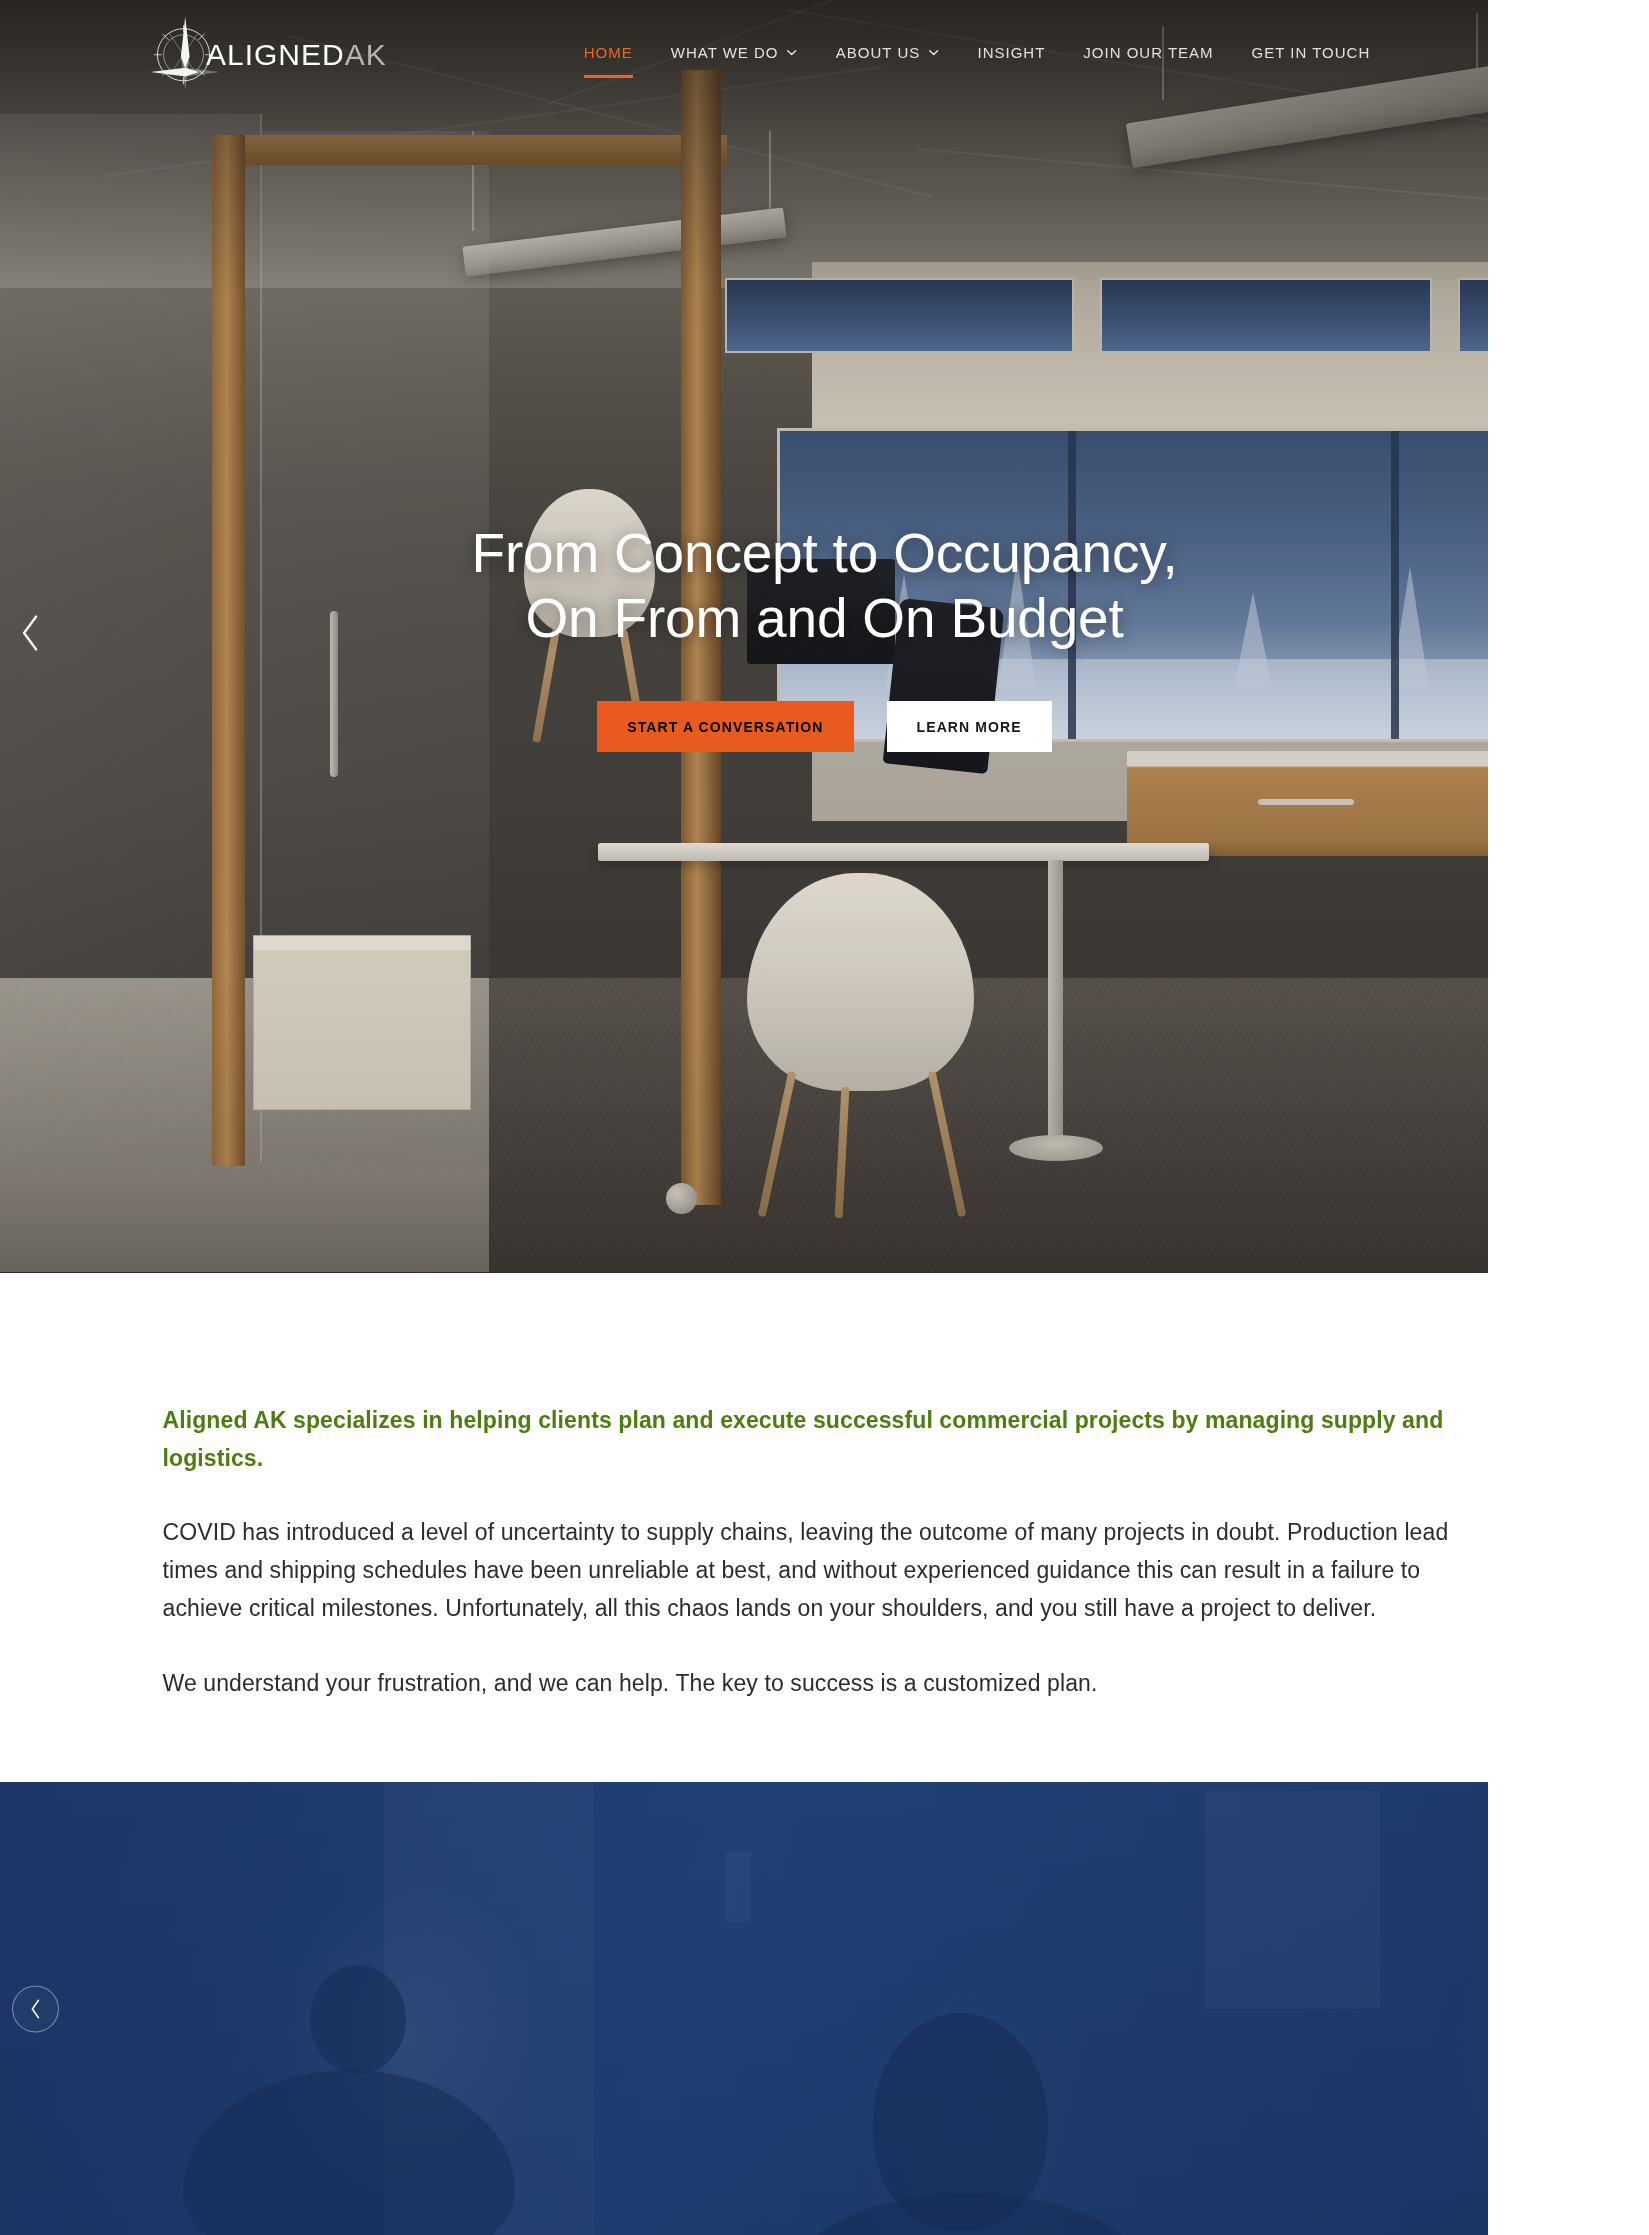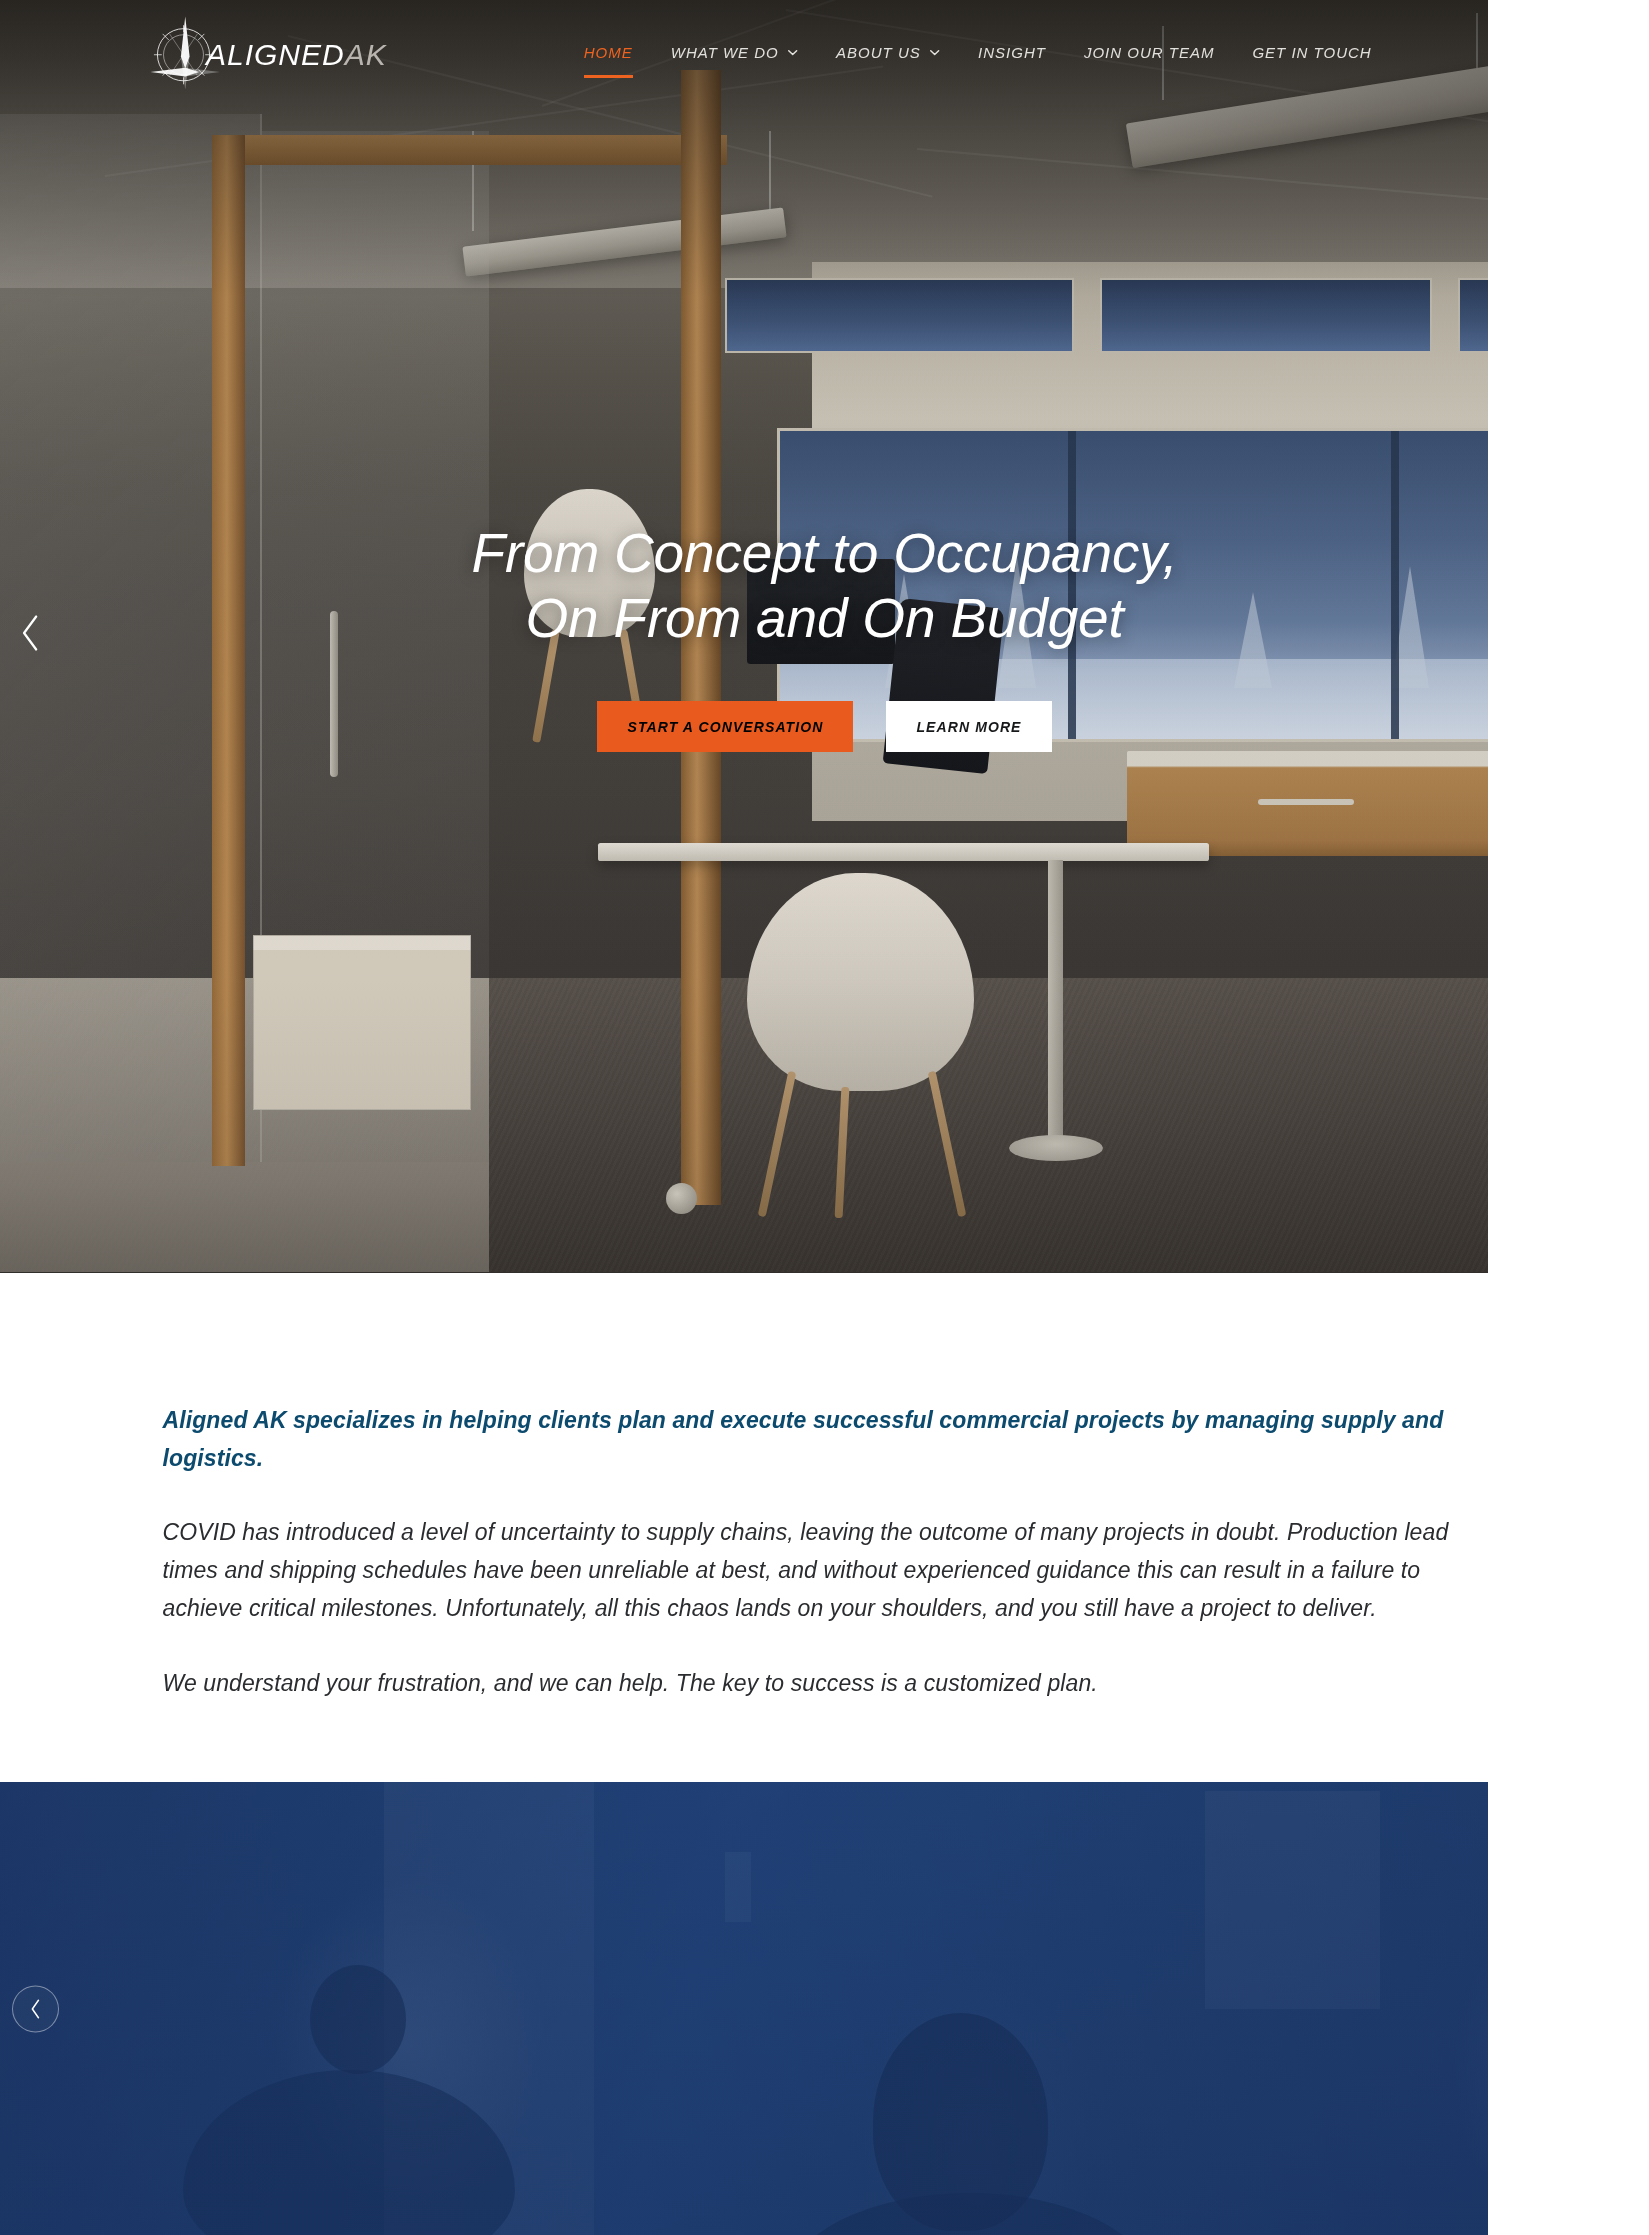--- a/index.html
+++ b/index.html
@@ -11,21 +11,20 @@
     overflow: hidden;
     font-family: "Liberation Sans", sans-serif;
     background: #ffffff;
   }
 
   .page {
     position: relative;
     width: 1488px;
     height: 2236px;
     overflow: hidden;
-    font-style: italic;
   }
 
   
   .hero {
     position: relative;
     width: 1649px;
     height: 1273px;
     overflow: hidden;
     background: #3a352f;
   }
@@ -320,21 +319,21 @@
 
   
   .intro {
     position: relative;
     width: 1649px;
     background: #ffffff;
     padding: 129px 0 80px 0;
   }
   .intro-inner { width: 1345px; margin: 0 auto; padding-left: 10.5px; }
   .intro-lead {
-    font-size: 23px; line-height: 1.64; font-weight: 700; color: #0c4a6e;
+    font-size: 23px; line-height: 1.64; font-weight: 700; color: #4d7c0f;
     letter-spacing: 0.1px;
     max-width: 1306px;
   }
   .intro-para {
     font-size: 23px; line-height: 1.64; color: #2a2c2f; font-weight: 400;
     margin-top: 37px; letter-spacing: 0.1px;
     max-width: 1349px;
   }
 
   

